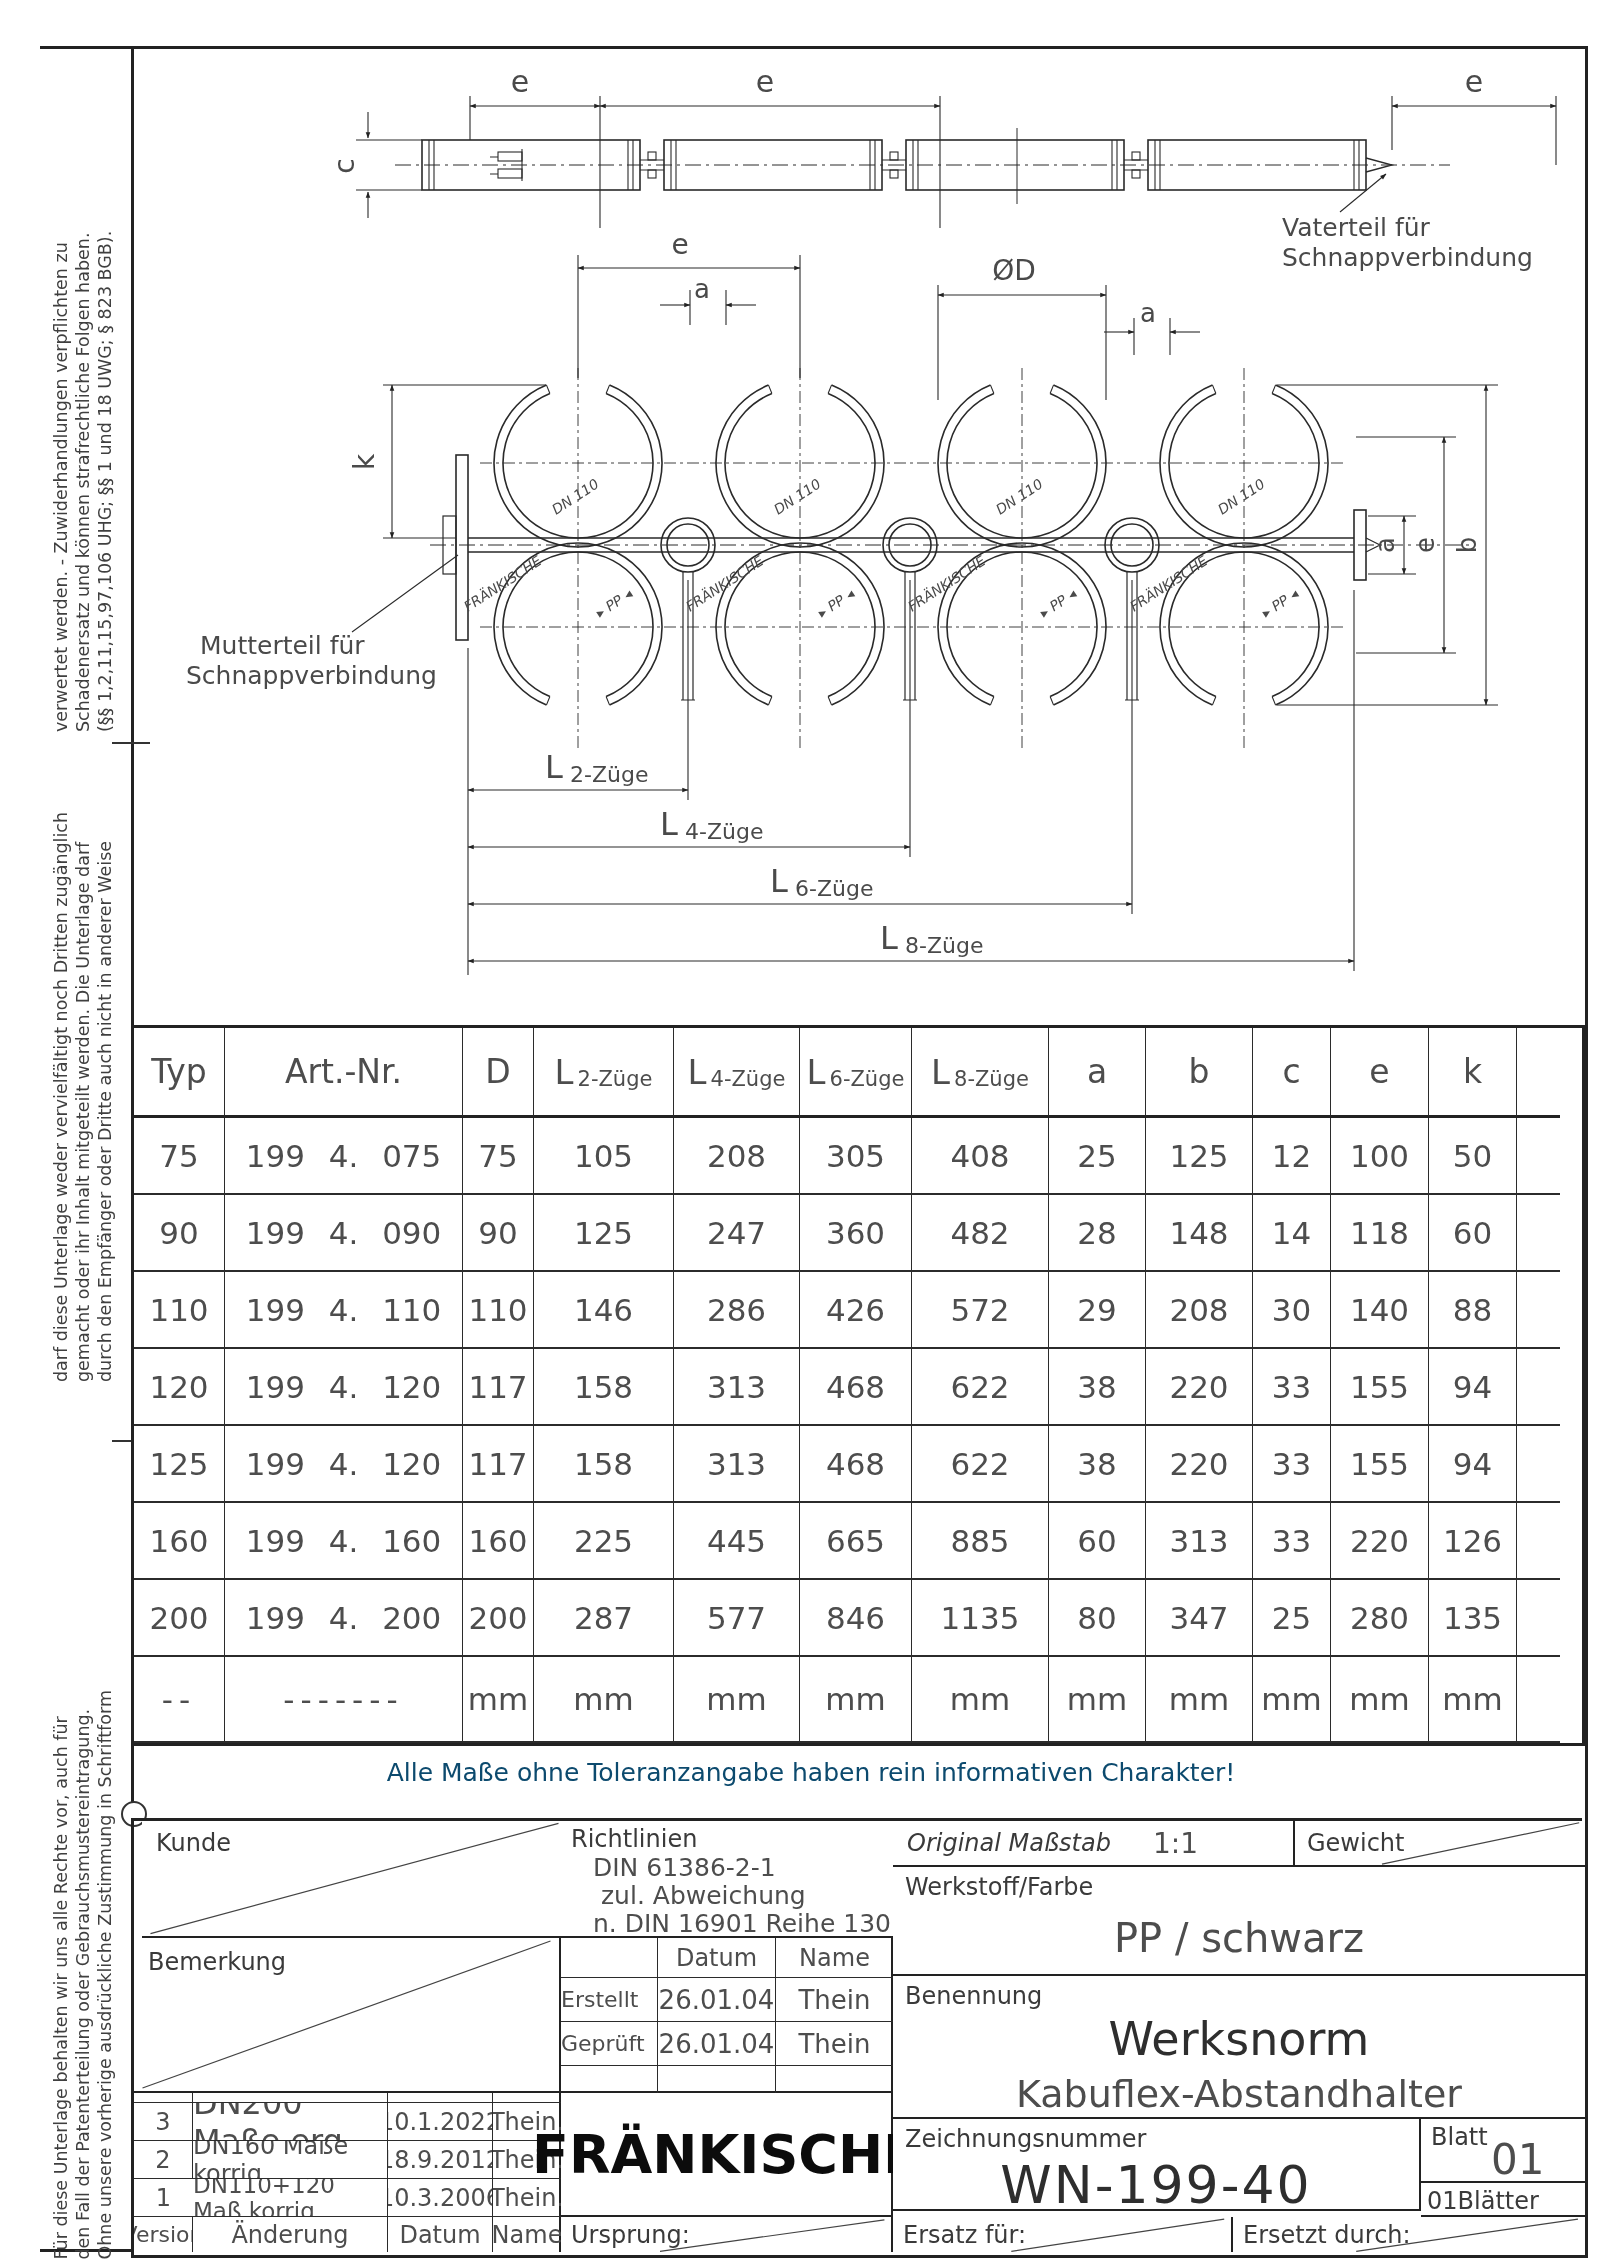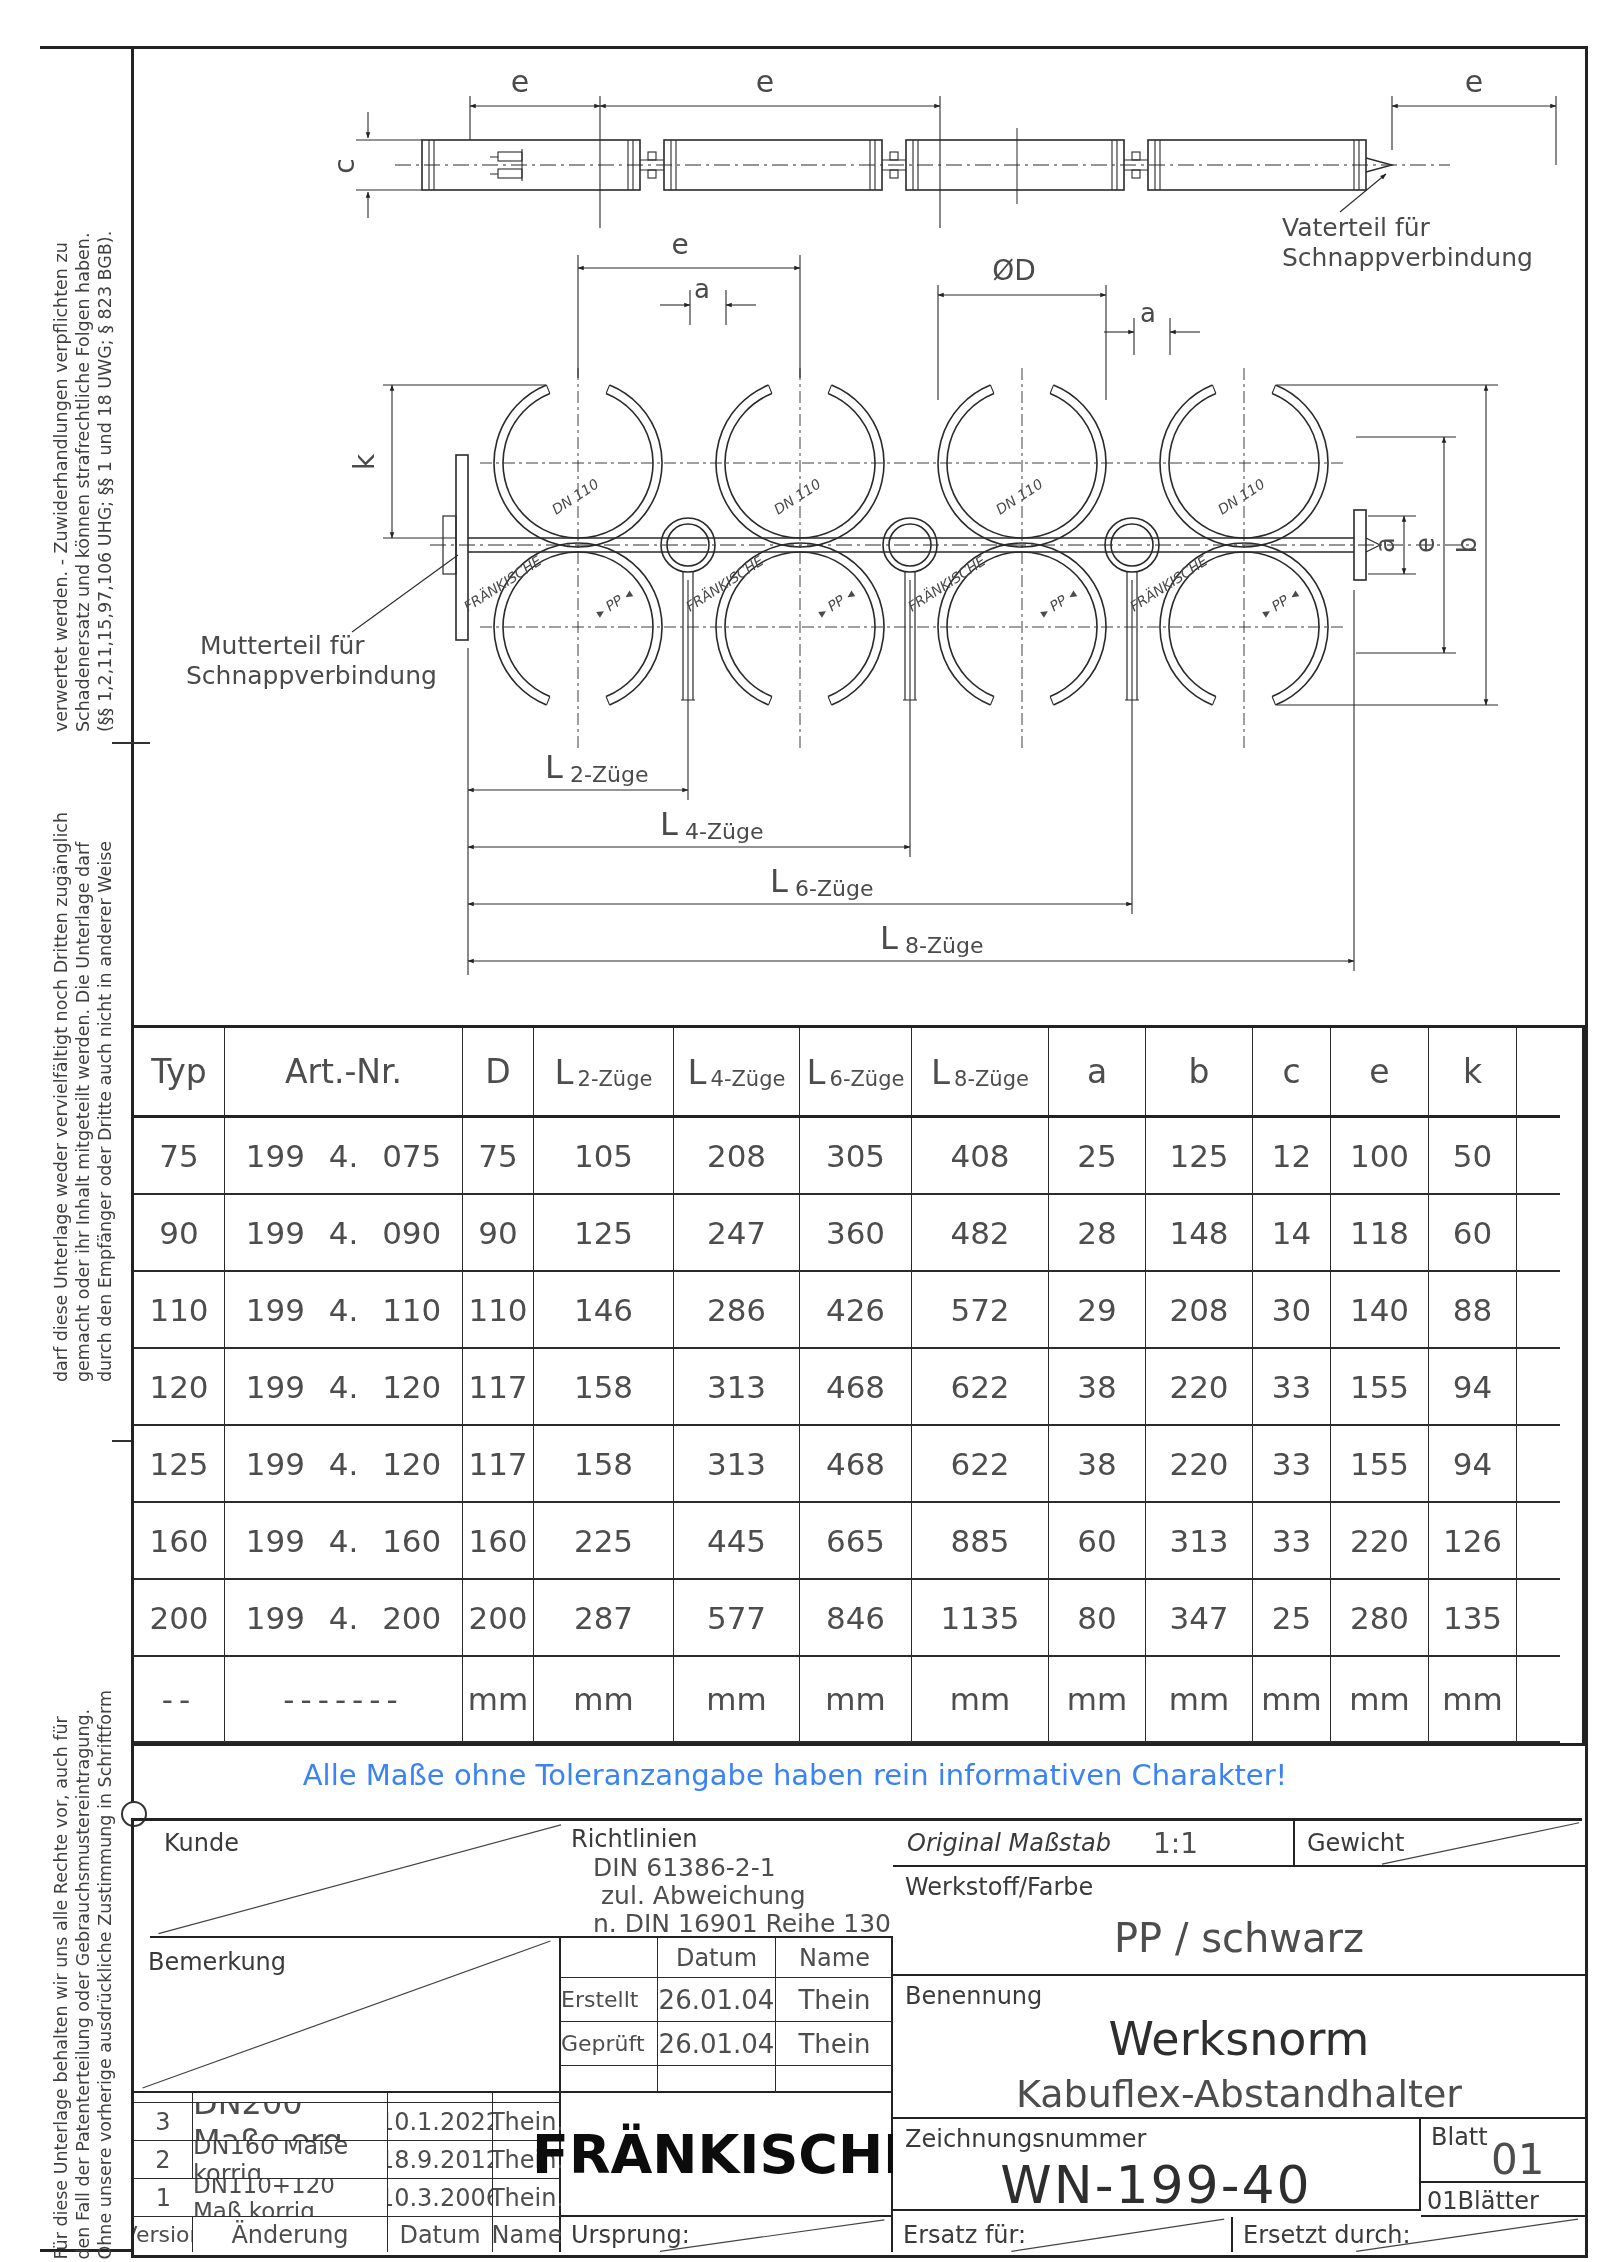--- a/index.html
+++ b/index.html
@@ -20,21 +20,21 @@
     grid-template-columns:91px 238px 71px 140px 126px 112px 137px 97px 107px 78px 98px 88px 43px;
     grid-template-rows:90px repeat(7,77px) 86px;background:#fff;}
   .dcell{border-right:1.5px solid #2b2b2b;border-bottom:2.5px solid #2b2b2b;display:flex;align-items:center;justify-content:center;
     font-size:31px;color:#4d4d4d;box-sizing:border-box;overflow:hidden;}
   .dcell:nth-child(13n){border-right:none;}
   .hcell{font-size:33px;border-bottom:3.5px solid #222;}
   .lbig{font-size:34px;}
   .lsub{font-size:21px;margin-left:4px;margin-top:14px;}
   .artcell{word-spacing:14px;}
   .urow0,.urow1{letter-spacing:6px;}
-  .note{left:115px;top:1758px;width:1360px;text-align:center;font-size:29px;color:#3b82f6;}
+  .note{left:131px;top:1758px;width:1360px;text-align:center;font-size:25px;color:#0c4a6e;}
   
   .tb{left:131px;top:1818px;width:1451px;height:434px;border:3px solid #222;box-sizing:border-box;}
   .box{position:absolute;box-sizing:border-box;border-right:2px solid #222;border-bottom:2px solid #222;background:#fff;}
   .lab{position:absolute;font-size:24px;color:#3a3a3a;}
   .diag{position:absolute;inset:0;width:100%;height:100%;}
   .cadtxt{color:#4d4d4d;}
   .logo{font-weight:800;font-size:54px;color:#0c0c0c;letter-spacing:0px;font-family:"DejaVu Sans",sans-serif;}
 </style>
 </head>
 <body>
@@ -362,21 +362,21 @@
     <div class="dcell">mm</div>
     <div class="dcell">mm</div>
     <div class="dcell">mm</div>
     <div class="dcell"></div>
   </div>
 
 <div class="abs note">Alle Maße ohne Toleranzangabe haben rein informativen Charakter!</div>
 
 <div class="abs tb">
 
-  <div class="box" style="left:16px;top:0;width:427px;height:117px;">
+  <div class="box" style="left:8px;top:0;width:427px;height:117px;">
     <svg class="diag" preserveAspectRatio="none" viewBox="0 0 100 100">
         <line x1="2" y1="98" x2="98" y2="2" vector-effect="non-scaling-stroke" stroke="#444" stroke-width="1.2"></line>
       </svg>
     <div class="lab" style="left:14px;top:8px;">Kunde</div>
   </div>
 
   <div class="box" style="left:427px;top:0;width:364px;height:117px;">
     <div class="lab" style="left:10px;top:4px;">Richtlinien</div>
     <div class="lab cadtxt" style="left:32px;top:32px;font-size:25px;">DIN 61386-2-1</div>
     <div class="lab cadtxt" style="left:40px;top:60px;font-size:25px;">zul. Abweichung</div>

